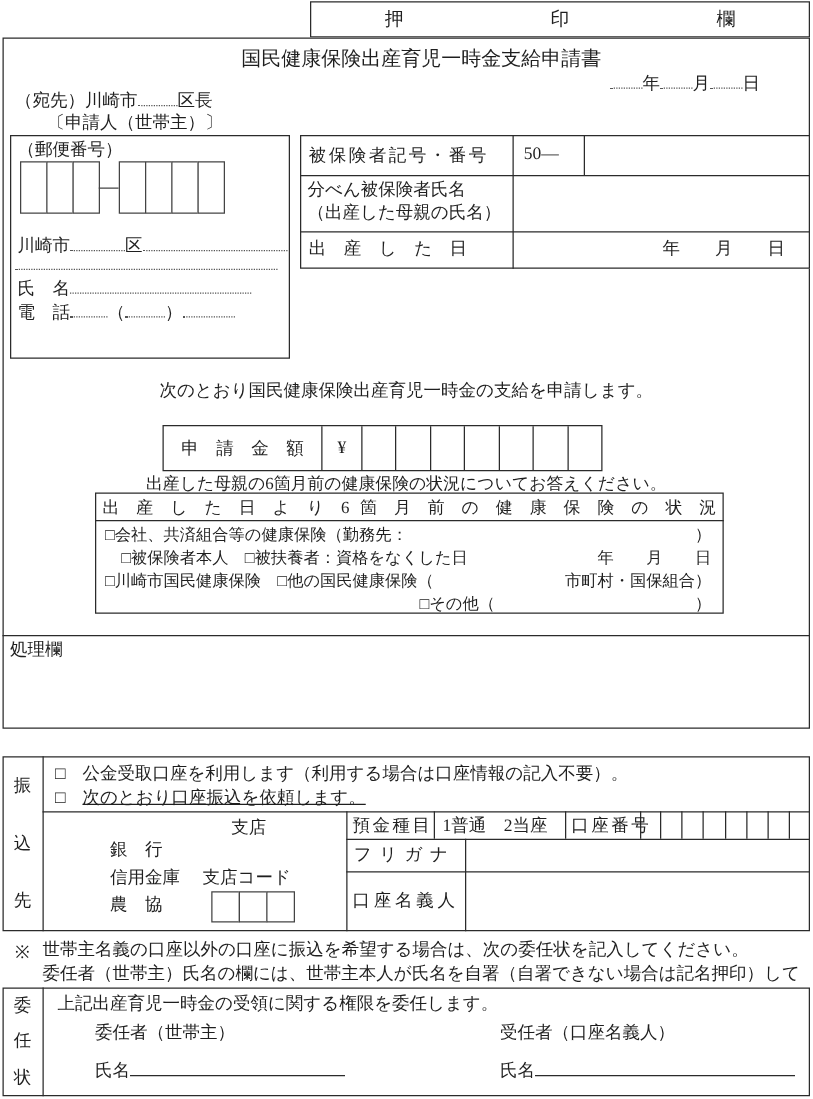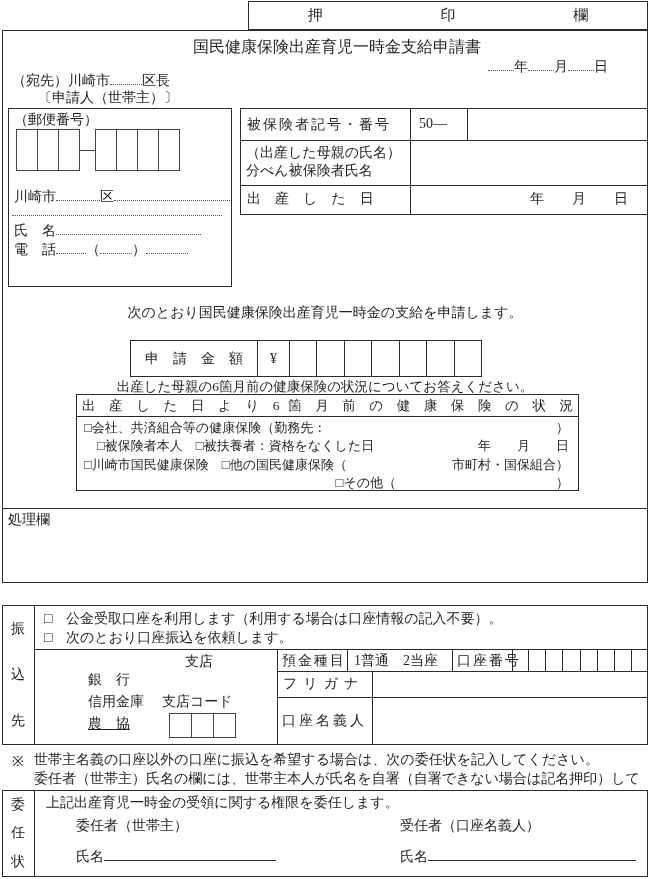--- a/index.html
+++ b/index.html
@@ -78,22 +78,22 @@
 
   <div class="box thin" style="left:240px;top:108px;width:408px;height:107px;"></div>
   <div class="hline" style="left:240px;top:140px;width:408px;"></div>
   <div class="hline" style="left:240px;top:185px;width:408px;"></div>
   <div class="vline" style="left:410px;top:108px;height:107px;"></div>
   <div class="vline" style="left:467px;top:108px;height:32px;"></div>
   <div class="abs ls2" style="left:247px;top:116px;">被保険者記号・番号</div>
   <div class="abs" style="left:419px;top:116px;">50—</div>
   <div class="abs" style="left:467px;top:108px;width:181px;height:32px;"></div>
   <div class="abs sm" style="left:246px;top:144px;line-height:18px;">
+    <div>分べん被保険者氏名</div>
     <div>（出産した母親の氏名）</div>
-    <div>分べん被保険者氏名</div>
   </div>
   <div class="abs" style="left:410px;top:140px;width:238px;height:45px;"></div>
   <div class="abs" style="left:247px;top:190px;width:156px;">出　産　し　た　日</div>
   <div class="abs" style="left:410px;top:190px;width:232px;text-align:right;padding-right:14px;box-sizing:border-box;">年　　月　　日</div>
 
   <div class="abs ctr" style="left:0;top:304px;width:650px;">次のとおり国民健康保険出産育児一時金の支給を申請します。</div>
 
   <div class="box thin flexrow" style="left:130px;top:340px;width:352px;height:37px;">
     <div style="width:126px;display:flex;align-items:center;justify-content:center;">申　請　金　額</div>
     <div class="mcell" style="flex:0 0 31px;display:flex;align-items:center;justify-content:center;">¥</div>
@@ -140,28 +140,28 @@
     <span>込</span>
     <span>先</span>
   </div>
 
   <div class="abs" style="left:44px;top:610px;">
     <span>□</span>
     <span style="margin-left:10px;">公金受取口座を利用します（利用する場合は口座情報の記入不要）。</span>
   </div>
   <div class="abs" style="left:44px;top:629px;">
     <span>□</span>
-    <span style="margin-left:10px;">次のとおり口座振込を依頼します。</span>
+    <span style="margin-left:10px;text-decoration:underline;">次のとおり口座振込を依頼します。</span>
   </div>
   <div class="hline" style="left:34px;top:649px;width:614px;"></div>
 
   <div class="abs sm" style="left:185px;top:653px;">支店</div>
   <div class="abs" style="left:88px;top:671px;">銀　行</div>
   <div class="abs" style="left:88px;top:693px;">信用金庫</div>
-  <div class="abs" style="left:88px;top:715px;text-decoration:underline;">農　協</div>
+  <div class="abs" style="left:88px;top:715px;">農　協</div>
   <div class="abs sm" style="left:162px;top:693px;text-align:right;">支店コード</div>
   <div class="abs flexrow" style="left:169px;top:713px;">
     <div class="bbox"></div>
     <div class="bbox"></div>
     <div class="bbox"></div>
   </div>
 
   <div class="vline" style="left:277px;top:649px;height:96px;"></div>
   <div class="hline" style="left:277px;top:671px;width:371px;"></div>
   <div class="hline" style="left:277px;top:697px;width:371px;"></div>

